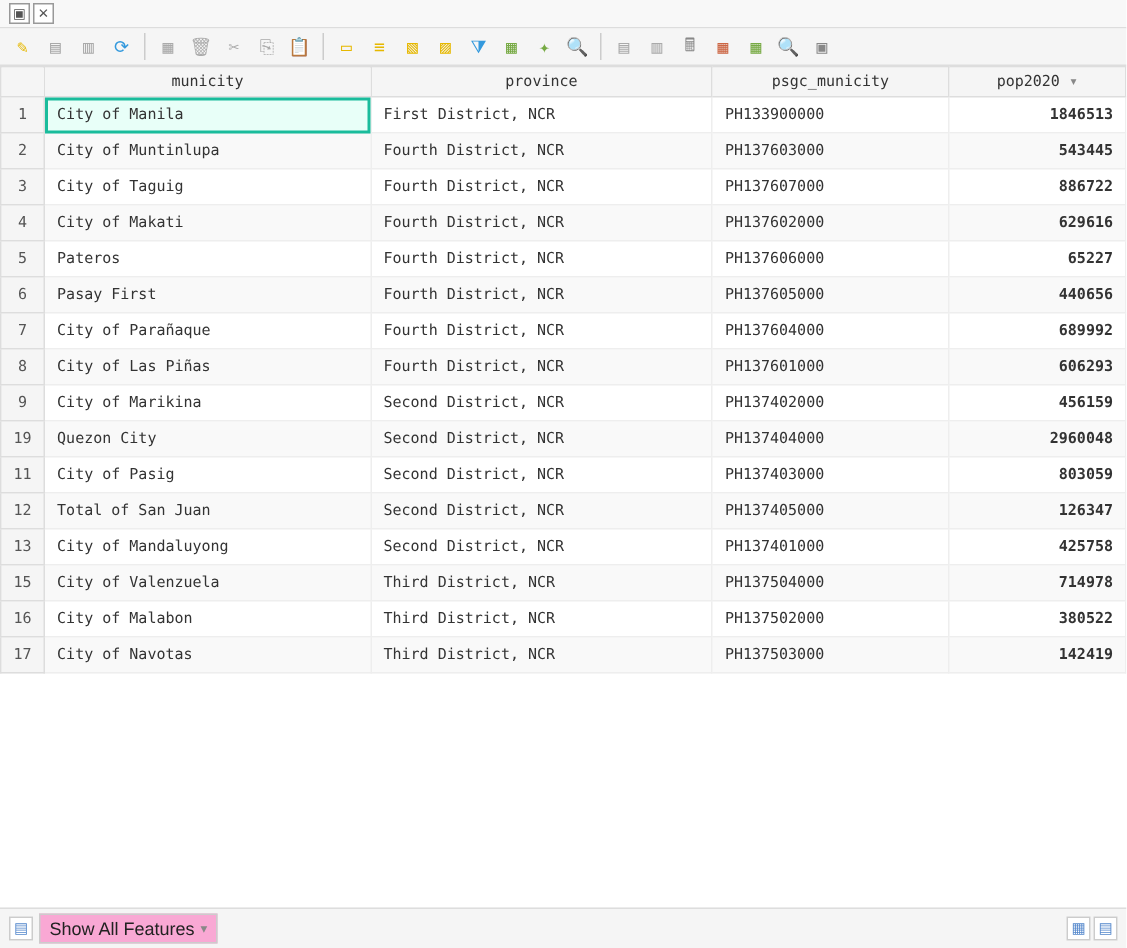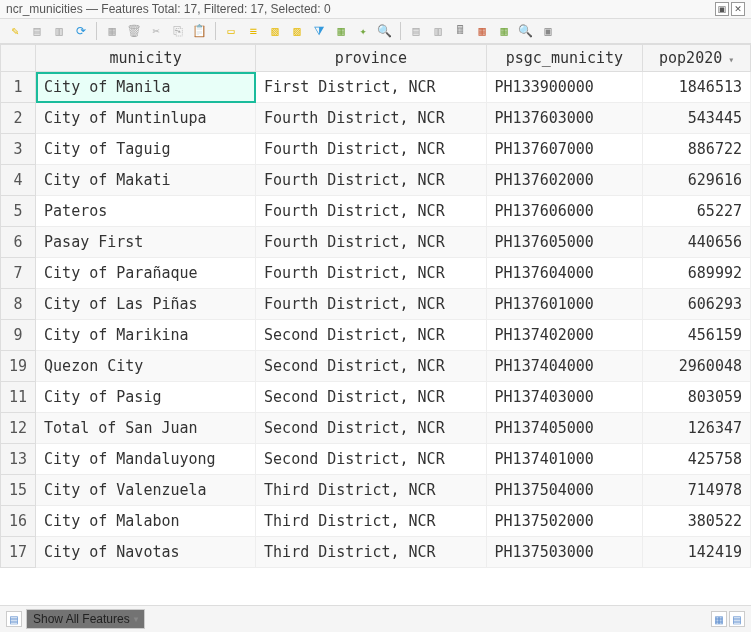--- a/index.html
+++ b/index.html
@@ -6,44 +6,43 @@
 body { font-family: "DejaVu Sans Mono", "Courier New", monospace; font-size: 13px; background: #fff; color: #222; width: 751px; height: 632px; overflow: hidden; }
 .window { display: flex; flex-direction: column; height: 100%; }
 .titlebar { display: flex; align-items: center; justify-content: space-between; padding: 2px 6px; background: #f8f8f8; border-bottom: 1px solid #ddd; font-family: Arial, sans-serif; font-size: 12px; color: #555; }
 .titlebar-text { white-space: nowrap; overflow: hidden; }
 .win-btns { display: flex; gap: 2px; }
 .win-btn { width: 14px; height: 14px; border: 1px solid #999; background: #fff; display: flex; align-items: center; justify-content: center; font-size: 9px; cursor: pointer; }
 .toolbar { display: flex; align-items: center; gap: 4px; padding: 3px 6px; background: #f5f5f5; border-bottom: 1px solid #ddd; flex-wrap: nowrap; }
 .toolbar-sep { width: 1px; height: 18px; background: #ccc; margin: 0 2px; }
 .tbtn { width: 18px; height: 18px; display: flex; align-items: center; justify-content: center; cursor: pointer; font-size: 12px; }
 .table-wrap { flex: 1; overflow: auto; background: #fff; }
-table { border-collapse: collapse; width: 100%; font-family: "DejaVu Sans Mono", "Courier New", monospace; font-size: 15px; }
+table { border-collapse: collapse; width: 100%; font-family: "DejaVu Sans Mono", "Courier New", monospace; font-size: 10px; }
 th { background: #f5f5f5; font-weight: normal; text-align: center; padding: 4px 8px; border: 1px solid #ddd; color: #333; position: sticky; top: 0; }
 th.sorted::after { content: " ▾"; font-size: 10px; color: #888; }
 td { padding: 6px 8px; border: 1px solid #eee; color: #333; white-space: nowrap; }
 td.rh { background: #f5f5f5; text-align: center; width: 22px; color: #555; border: 1px solid #ddd; }
-td.num { text-align: right; }
+td.num { text-align: right; font-weight: bold; }
 tr:nth-child(even) td:not(.rh) { background: #f9f9f9; }
 tr:nth-child(odd) td:not(.rh) { background: #fff; }
 td.sel { outline: 2px solid #1abc9c; outline-offset: -2px; background: #e8fff8 !important; }
 th.rh-head { width: 22px; }
 .statusbar { display: flex; align-items: center; justify-content: space-between; padding: 3px 6px; background: #f5f5f5; border-top: 1px solid #ddd; font-family: Arial, sans-serif; font-size: 12px; }
 .status-left { display: flex; align-items: center; gap: 4px; }
 .status-right { display: flex; gap: 2px; }
 .sbtn { width: 16px; height: 16px; display: flex; align-items: center; justify-content: center; border: 1px solid #ccc; background: #fff; font-size: 10px; cursor: pointer; }
-.dd { border: 1px solid #ccc; padding: 2px 6px; background: #737373; display: flex; align-items: center; gap: 4px; cursor: pointer; }
+.dd { border: 1px solid #ccc; padding: 2px 6px; background: #f9a8d4; display: flex; align-items: center; gap: 4px; cursor: pointer; }
 .dd::after { content: "▾"; font-size: 9px; color: #888; }
 </style>
 </head>
 <body>
 
 <div class="window">
 
   <div class="titlebar">
-    <span class="titlebar-text">ncr_municities — Features Total: 17, Filtered: 17, Selected: 0</span>
     <div class="win-btns">
       <div class="win-btn">▣</div>
       <div class="win-btn">✕</div>
     </div>
   </div>
 
   <div class="toolbar">
     <span class="tbtn" style="color:#e6b800">✎</span>
     <span class="tbtn" style="color:#aaa">▤</span>
     <span class="tbtn" style="color:#aaa">▥</span>

